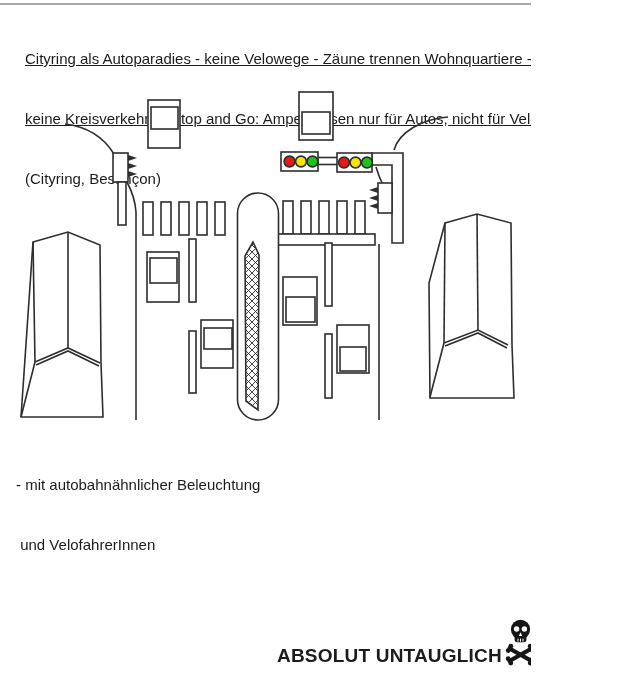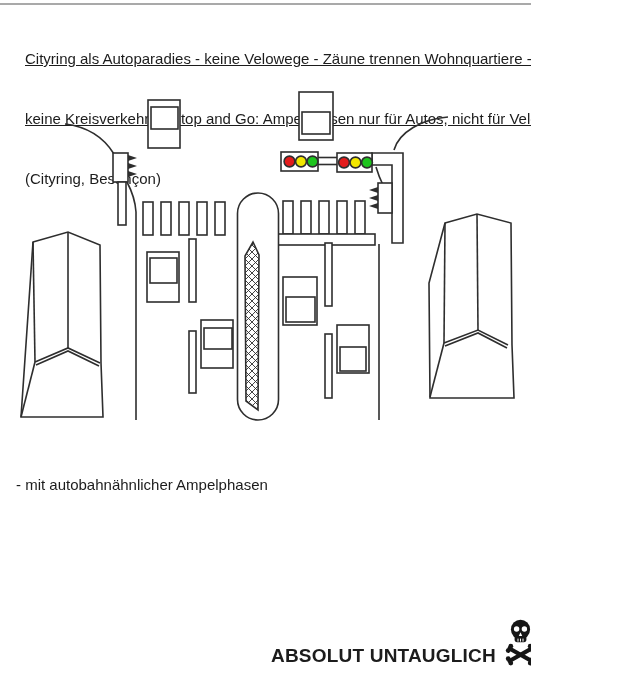--- a/index.html
+++ b/index.html
@@ -4,21 +4,21 @@
 <style>
   html,body{margin:0;padding:0;background:#fff;}
   .page{position:relative;width:531px;height:685px;background:#ffffff;overflow:hidden;
         font-family:"Liberation Sans",sans-serif;color:#1c1c1c;}
   .top-rule{position:absolute;left:0;top:3px;width:629px;height:2px;background:#a9a9a9;}
   .title{position:absolute;left:25px;top:9px;font-size:15px;line-height:20px;white-space:pre;}
   .underlined{text-decoration:underline;}
   .notes{position:absolute;left:16px;font-size:15px;line-height:20px;white-space:pre;}
   .notes-a{top:435px;}
   .notes-b{top:534px;}
-  .verdict{position:absolute;left:271px;top:646px;font-size:19px;line-height:19px;
+  .verdict{position:absolute;left:277px;top:646px;font-size:19px;line-height:19px;
            font-weight:bold;letter-spacing:0.2px;white-space:pre;}
   svg.scene{position:absolute;left:0;top:0;}
   svg.skulls{position:absolute;left:500px;top:617px;}
 </style>
 </head>
 <body>
 
 <div class="page">
 
   <div class="top-rule"></div>
@@ -148,21 +148,22 @@
         <path d="M477,214 L478,330"></path>
         <path d="M445,223 L444,343"></path>
         <path d="M444,343 L478,330 L508,345"></path>
         <path d="M445,346 L478,333 L507,348"></path>
         <path d="M444,343 L430,397"></path>
       </g>
     </g>
   </svg>
 
   <div class="notes notes-a">
-    <div>- mit autobahnähnlicher Ampelphasen</div>
+    <div>- mit autobahnähnlicher Beleuchtung</div>
+    <div> und VelofahrerInnen</div>
   </div>
 
   <div class="notes notes-b">
     
     
     
   </div>
 
   <div class="verdict">ABSOLUT UNTAUGLICH</div>
 

